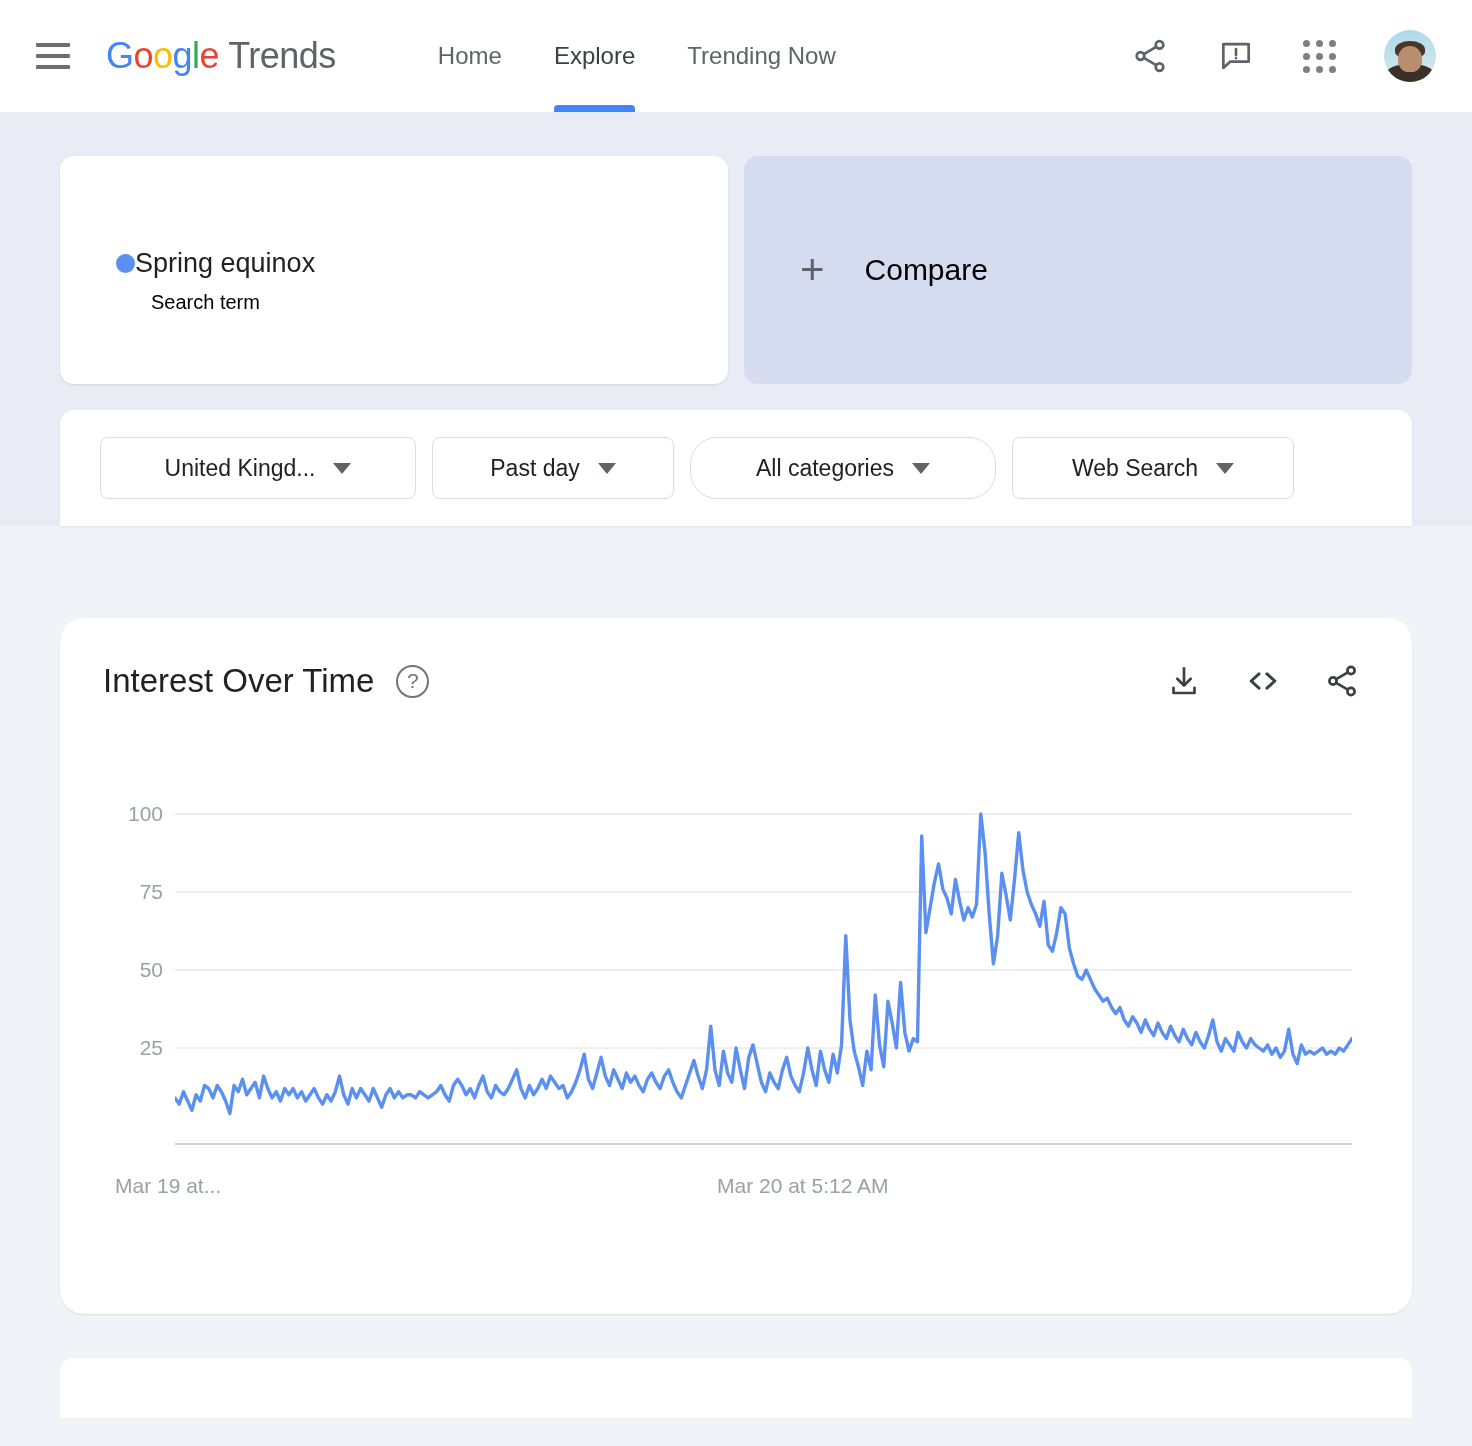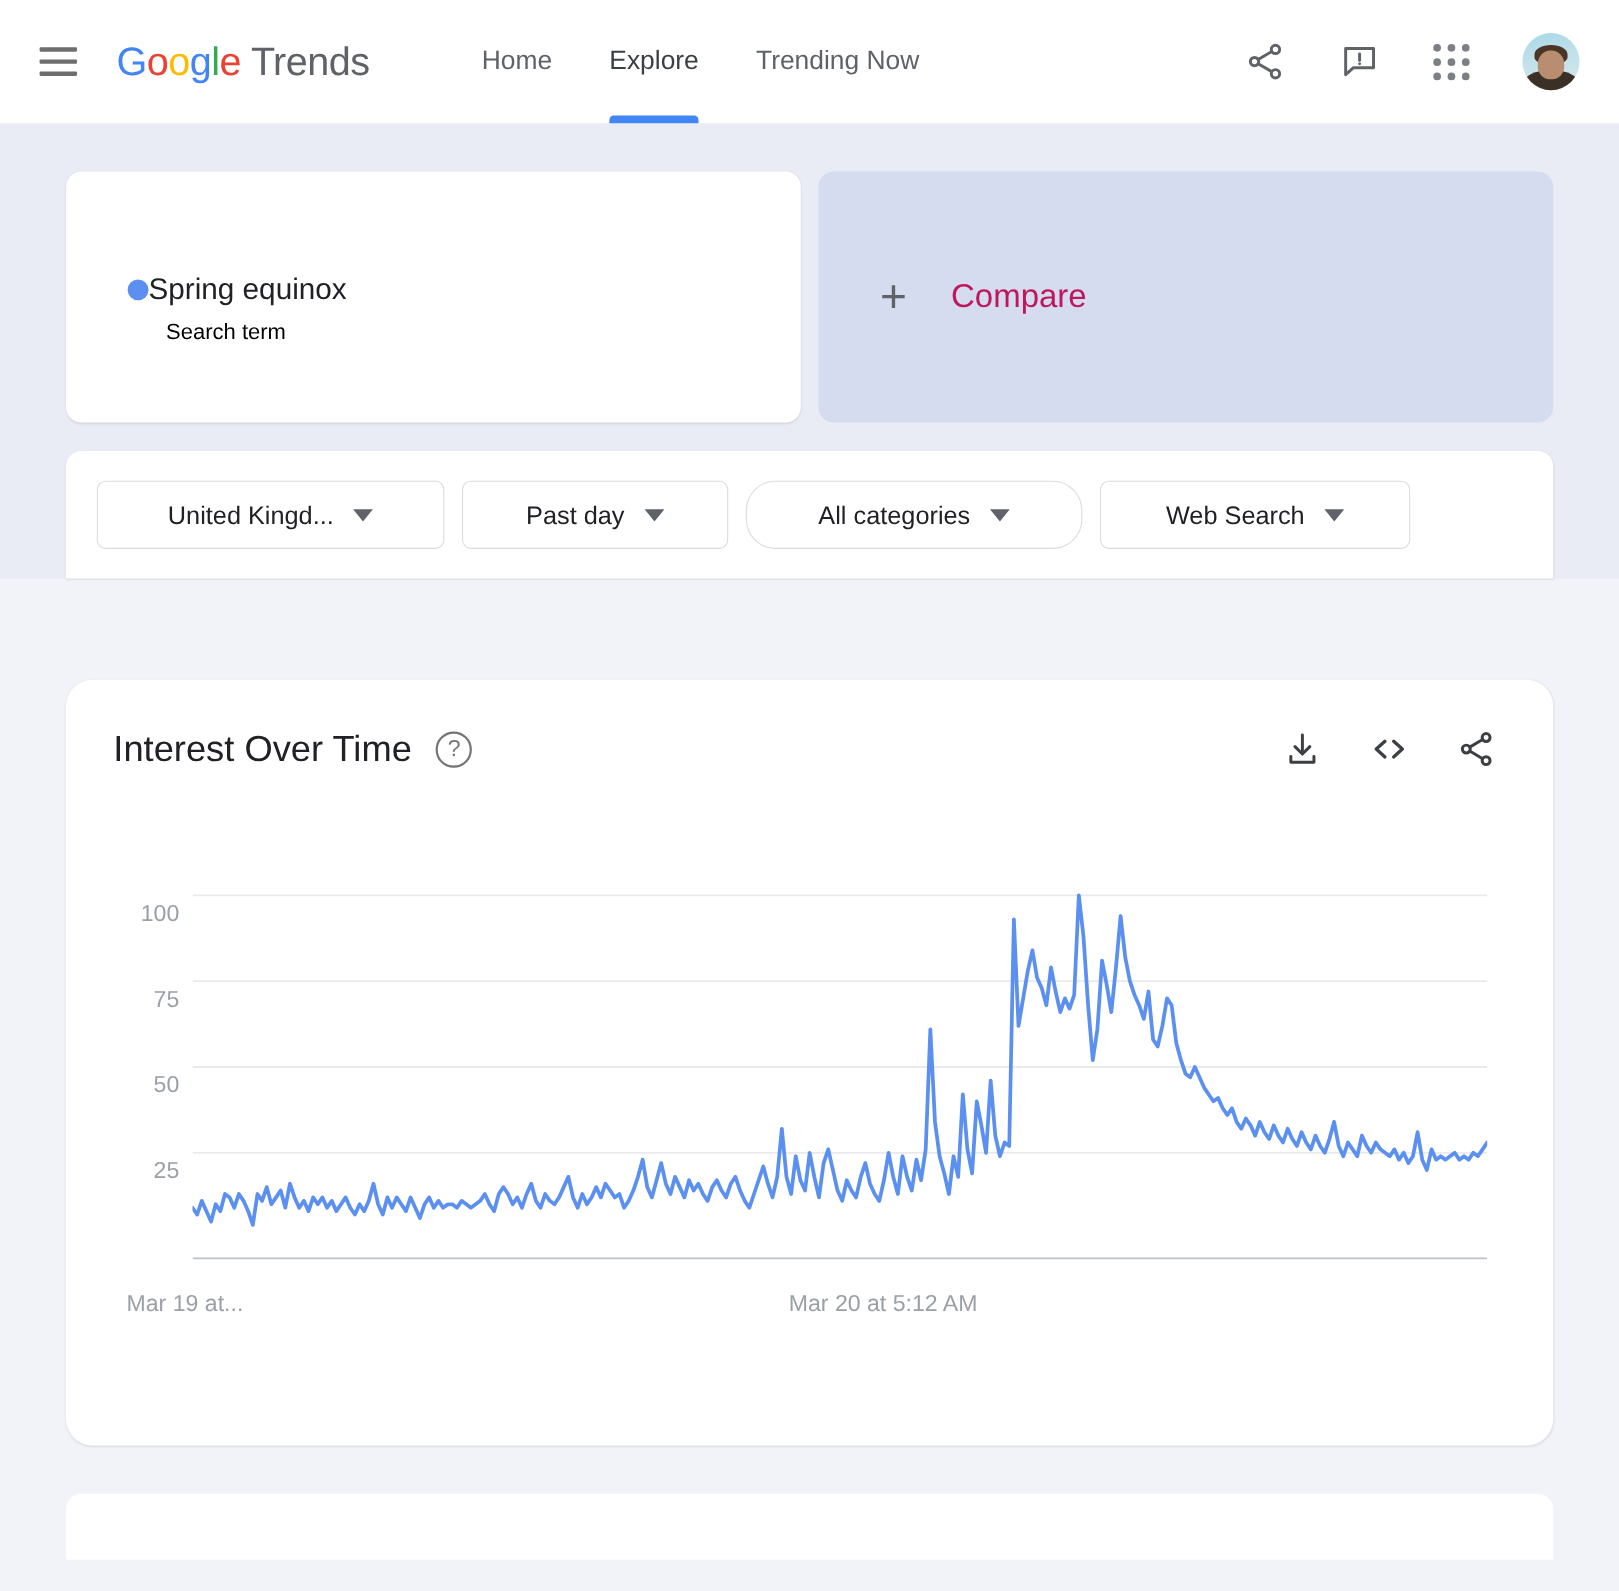--- a/index.html
+++ b/index.html
@@ -110,29 +110,29 @@
     background: #d6dcf0;
     border-radius: 14px;
     display: flex; align-items: center;
     padding-left: 56px;
     cursor: pointer;
   }
   .compare-plus {
     font-size: 42px; color: #5f6368; font-weight: 300;
     line-height: 1; margin-right: 40px;
   }
-  .compare-label { font-size: 30px; color: #be185d; }
+  .compare-label { font-size: 30px; color: #000000; }
 
   .filters-card {
     margin-top: 26px;
     background: #ffffff;
     border-radius: 14px 14px 0 0;
     height: 116px;
     display: flex; align-items: center;
-    padding: 0 28px;
+    padding: 0 40px;
     gap: 16px;
     box-shadow: 0 1px 2px rgba(60,64,67,.10);
   }
   .chip {
     height: 62px;
     border: 1px solid #dadce0;
     border-radius: 8px;
     display: flex; align-items: center; justify-content: center;
     gap: 18px;
     padding: 0 26px;
@@ -170,21 +170,21 @@
     width: 33px; height: 33px; border-radius: 50%;
     border: 2px solid #757575;
     margin-left: 22px;
     display: flex; align-items: center; justify-content: center;
     font-size: 21px; color: #757575;
     cursor: pointer;
   }
   .chart-actions { margin-left: auto; display: flex; align-items: center; gap: 42px; }
 
   .plot { position: relative; margin-top: 96px; height: 400px; }
-  .ylabels { position: absolute; left: 0; top: 17px; width: 60px; height: 340px; }
+  .ylabels { position: absolute; left: 0; top: 0; width: 60px; height: 340px; }
   .ylabel {
     position: absolute; right: 0;
     font-size: 21px; color: #9aa0a6;
     transform: translateY(-50%);
   }
   .svgwrap { position: absolute; left: 72px; right: 8px; top: 0; height: 372px; }
   .xlabels {
     position: absolute; left: 8px; right: 0; top: 378px;
     height: 30px;
     text-align: center;

